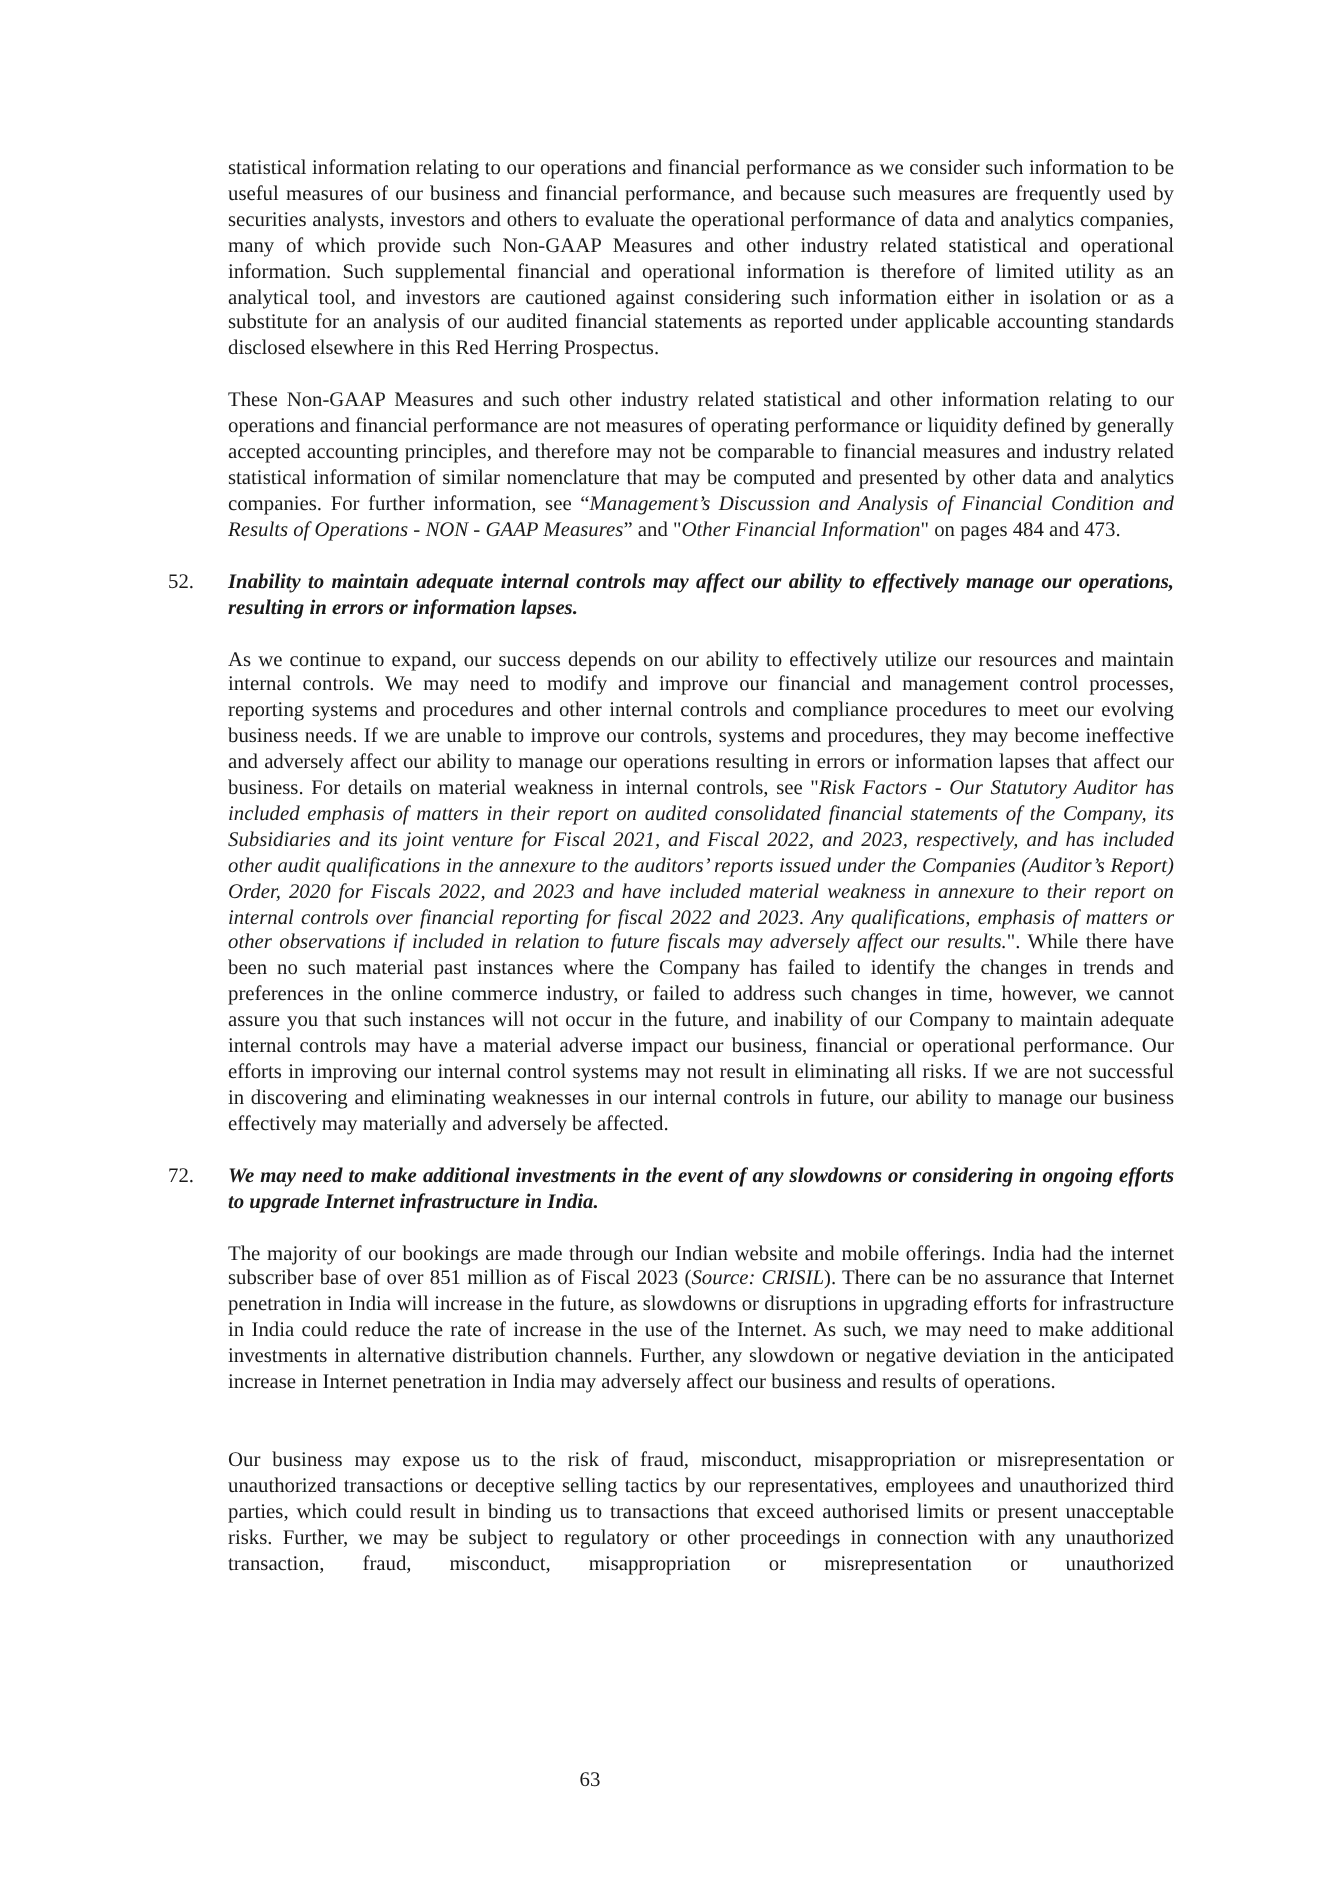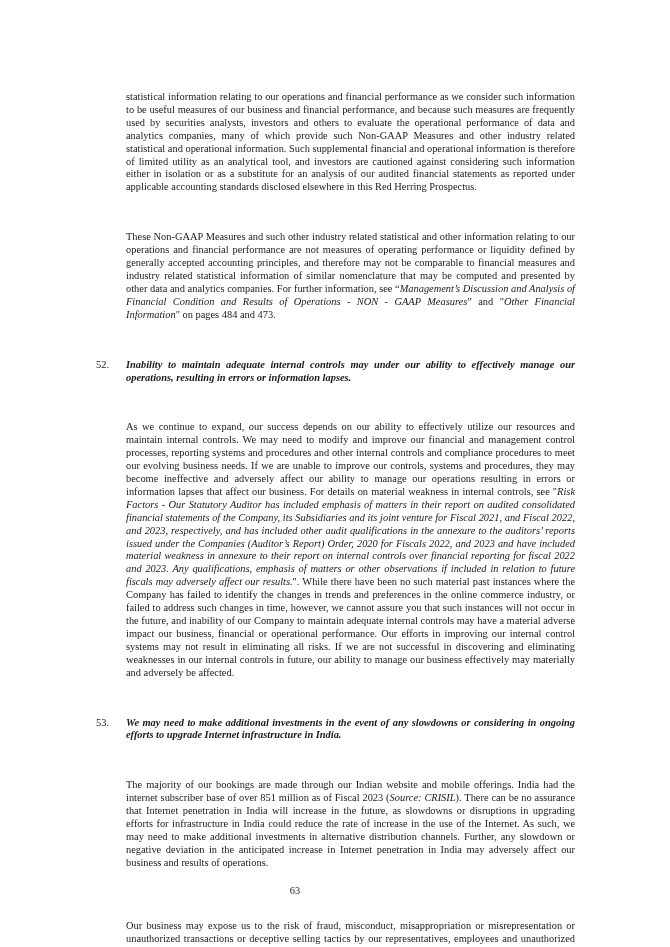--- a/index.html
+++ b/index.html
@@ -1,45 +1,45 @@
 <!DOCTYPE html>
 <html><head>
 <meta charset="utf-8">
 <style>
   html, body { margin:0; padding:0; background:#ffffff; }
   body { width:670px; height:947px; position:relative; overflow:hidden;
          font-family:"Liberation Serif", serif; color:#1a1a1a; }
   .page { position:absolute; left:114px; top:79px; width:473px;
           font-size:10.4px; line-height:12.9px; }
-  p { margin:12px; text-align:justify; text-align-last:auto; }
+  p { margin:0; text-align:justify; text-align-last:auto; }
   .gap { height:13px; }
   .heading { position:relative; font-weight:bold; font-style:italic; text-align:justify; }
   .num { position:absolute; left:-30px; top:0; font-weight:normal; font-style:normal; }
   i { font-style:italic; }
   .pageno { position:absolute; top:885px; left:0; width:590px; text-align:center;
             font-size:10.4px; }
 </style>
 </head>
 <body>
 
 <div class="page">
   <p>statistical information relating to our operations and financial performance as we consider such information to be useful measures of our business and financial performance, and because such measures are frequently used by securities analysts, investors and others to evaluate the operational performance of data and analytics companies, many of which provide such Non-GAAP Measures and other industry related statistical and operational information. Such supplemental financial and operational information is therefore of limited utility as an analytical tool, and investors are cautioned against considering such information either in isolation or as a substitute for an analysis of our audited financial statements as reported under applicable accounting standards disclosed elsewhere in this Red Herring Prospectus.</p>
   <div class="gap"></div>
   <p><span>These Non-GAAP Measures and such other industry related statistical and other information relating to our operations and financial performance are not measures of operating performance or liquidity defined by generally accepted accounting principles, and therefore may not be comparable to financial measures and industry related statistical information of similar nomenclature that may be computed and presented by other data and analytics companies. For further information, see “</span><i>Management’s Discussion and Analysis of Financial Condition and Results of Operations - NON - GAAP Measures</i><span>” and "</span><i>Other Financial Information</i><span>" on pages 484 and 473.</span></p>
   <div class="gap"></div>
 
   <div>
-    <p class="heading"><span class="num">52.</span><span>Inability to maintain adequate internal controls may under our ability to effectively manage our operations, resulting in errors or information lapses.</span></p>
+    <p class="heading"><span class="num">52.</span><span>Inability to maintain adequate internal controls may affect our ability to effectively manage our operations, resulting in errors or information lapses.</span></p>
     <div class="gap"></div>
     <p><span>As we continue to expand, our success depends on our ability to effectively utilize our resources and maintain internal controls. We may need to modify and improve our financial and management control processes, reporting systems and procedures and other internal controls and compliance procedures to meet our evolving business needs. If we are unable to improve our controls, systems and procedures, they may become ineffective and adversely affect our ability to manage our operations resulting in errors or information lapses that affect our business. For details on material weakness in internal controls, see "</span><i>Risk Factors - Our Statutory Auditor has included emphasis of matters in their report on audited consolidated financial statements of the Company, its Subsidiaries and its joint venture for Fiscal 2021, and Fiscal 2022, and 2023, respectively, and has included other audit qualifications in the annexure to the auditors’ reports issued under the Companies (Auditor’s Report) Order, 2020 for Fiscals 2022, and 2023 and have included material weakness in annexure to their report on internal controls over financial reporting for fiscal 2022 and 2023. Any qualifications, emphasis of matters or other observations if included in relation to future fiscals may adversely affect our results.</i><span>". While there have been no such material past instances where the Company has failed to identify the changes in trends and preferences in the online commerce industry, or failed to address such changes in time, however, we cannot assure you that such instances will not occur in the future, and inability of our Company to maintain adequate internal controls may have a material adverse impact our business, financial or operational performance. Our efforts in improving our internal control systems may not result in eliminating all risks. If we are not successful in discovering and eliminating weaknesses in our internal controls in future, our ability to manage our business effectively may materially and adversely be affected.</span></p>
   </div>
   <div class="gap"></div>
 
   <div>
-    <p class="heading"><span class="num">53.</span><span>We may need to make additional investments in the event of any slowdowns or considering in ongoing efforts to upgrade Internet infrastructure in India.</span></p>
+    <p class="heading"><span class="num">72.</span><span>We may need to make additional investments in the event of any slowdowns or considering in ongoing efforts to upgrade Internet infrastructure in India.</span></p>
     <div class="gap"></div>
     <p><span>The majority of our bookings are made through our Indian website and mobile offerings. India had the internet subscriber base of over 851 million as of Fiscal 2023 (</span><i>Source: CRISIL</i><span>). There can be no assurance that Internet penetration in India will increase in the future, as slowdowns or disruptions in upgrading efforts for infrastructure in India could reduce the rate of increase in the use of the Internet. As such, we may need to make additional investments in alternative distribution channels. Further, any slowdown or negative deviation in the anticipated increase in Internet penetration in India may adversely affect our business and results of operations.</span></p>
   </div>
   <div class="gap"></div>
 
   <div>
     <div class="gap"></div>
     <p style="text-align-last:justify;">Our business may expose us to the risk of fraud, misconduct, misappropriation or misrepresentation or unauthorized transactions or deceptive selling tactics by our representatives, employees and unauthorized third parties, which could result in binding us to transactions that exceed authorised limits or present unacceptable risks. Further, we may be subject to regulatory or other proceedings in connection with any unauthorized transaction, fraud, misconduct, misappropriation or misrepresentation or unauthorized</p>
   </div>
 </div>

